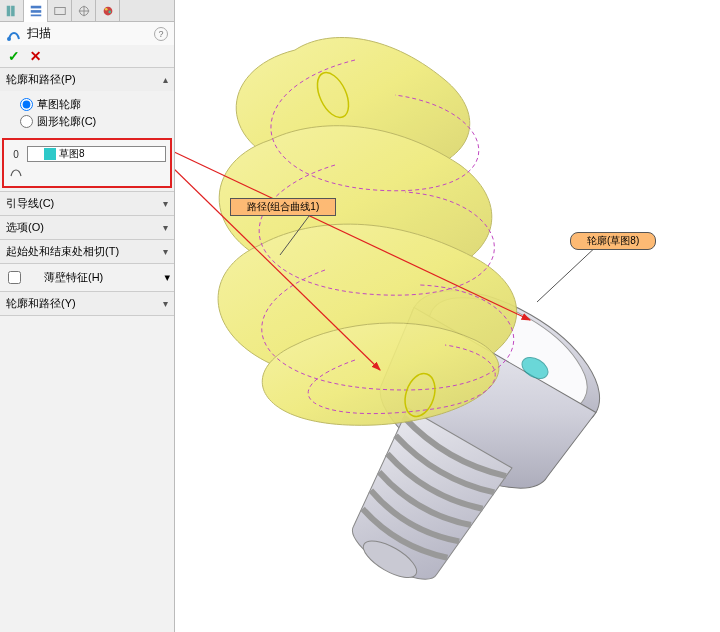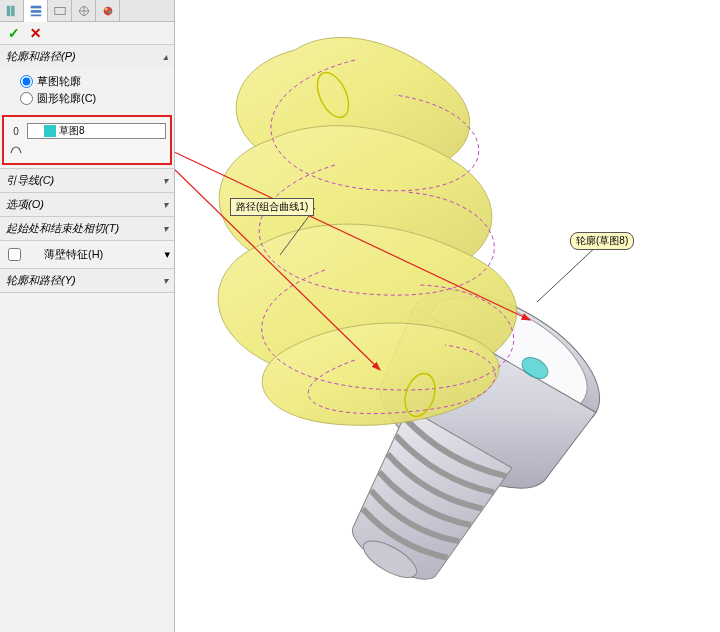--- a/index.html
+++ b/index.html
@@ -74,21 +74,20 @@
   .okcancel .cancel { color: #c00; font-size: 14px; font-weight: bold; }
   .section {
     border-bottom: 1px solid #ccc;
   }
   .section-header {
     display: flex;
     align-items: center;
     padding: 4px 6px;
     background: #eee;
     font-size: 11px;
-    font-style: italic;
   }
   .section-header .chev {
     margin-left: auto;
     font-size: 10px;
     color: #555;
   }
   .section-body { padding: 4px 8px; }
   .radio {
     display: flex;
     align-items: center;
@@ -150,24 +149,24 @@
   }
   .viewport {
     position: absolute;
     left: 175px; top: 0;
     width: 545px; height: 632px;
     background: #fff;
     overflow: hidden;
   }
   .callout {
     position: absolute;
-    background: #fef9c3;
+    background: #fdba74;
     border: 1px solid #555;
     font-size: 10px;
-    padding: 1px 5px;
+    padding: 1px 16px;
     white-space: nowrap;
   }
 </style>
 </head>
 <body>
 
 <div class="panel">
 
   <div class="tabrow">
     <div class="tab">
@@ -197,20 +196,30 @@
     </div>
     <div class="tab">
       <svg viewBox="0 0 16 16">
           <circle cx="8" cy="8" r="5" fill="#c44"></circle>
           <circle cx="6" cy="6" r="1.5" fill="#ec4"></circle>
           <circle cx="10" cy="9" r="1.5" fill="#4b9"></circle>
         </svg>
     </div>
   </div>
 
+  <div class="feature-header">
+    <span class="icon">
+      <svg viewBox="0 0 16 16">
+          <path d="M3 13 C5 5 11 5 13 13" fill="none" stroke="#2a7dd4" stroke-width="2"></path>
+          <circle cx="3" cy="13" r="2" fill="#2a7dd4"></circle>
+        </svg>
+    </span>
+    <span class="title">扫描</span>
+    <span class="help">?</span>
+  </div>
 
   <div class="okcancel">
     <span class="ok">✓</span>
     <span class="cancel">✕</span>
   </div>
 
   <div class="section">
     <div class="section-header">
       <span>轮廓和路径(P)</span>
       <span class="chev">▴</span>

